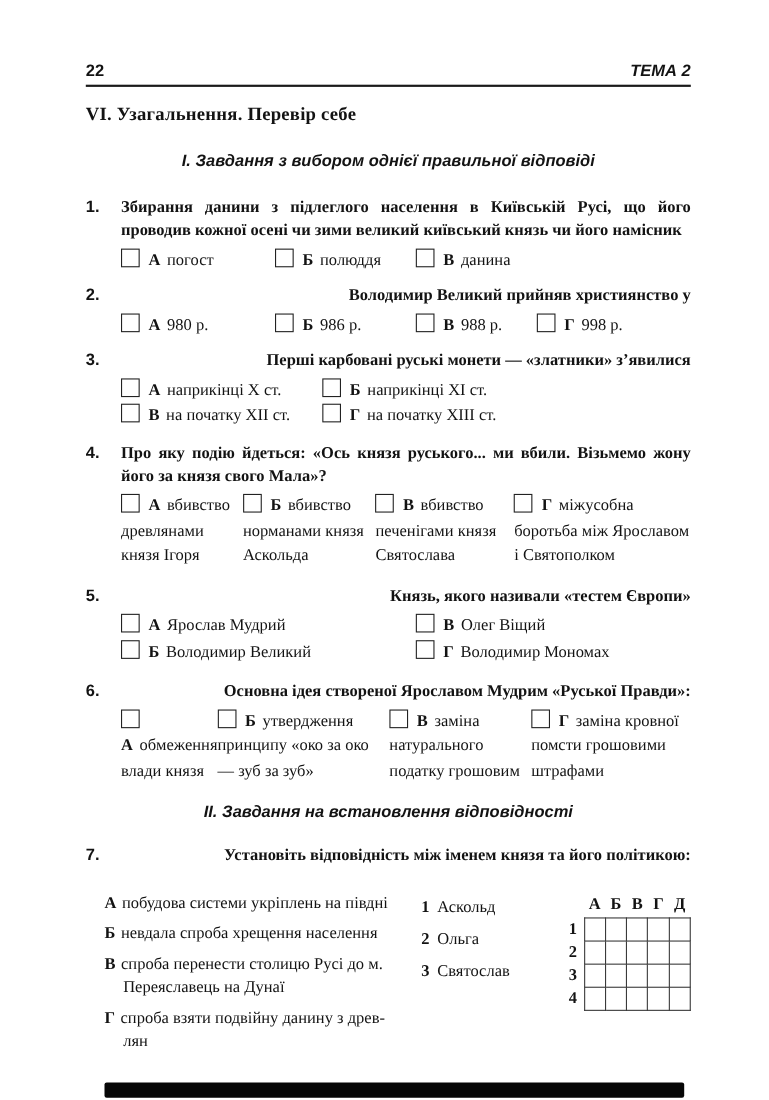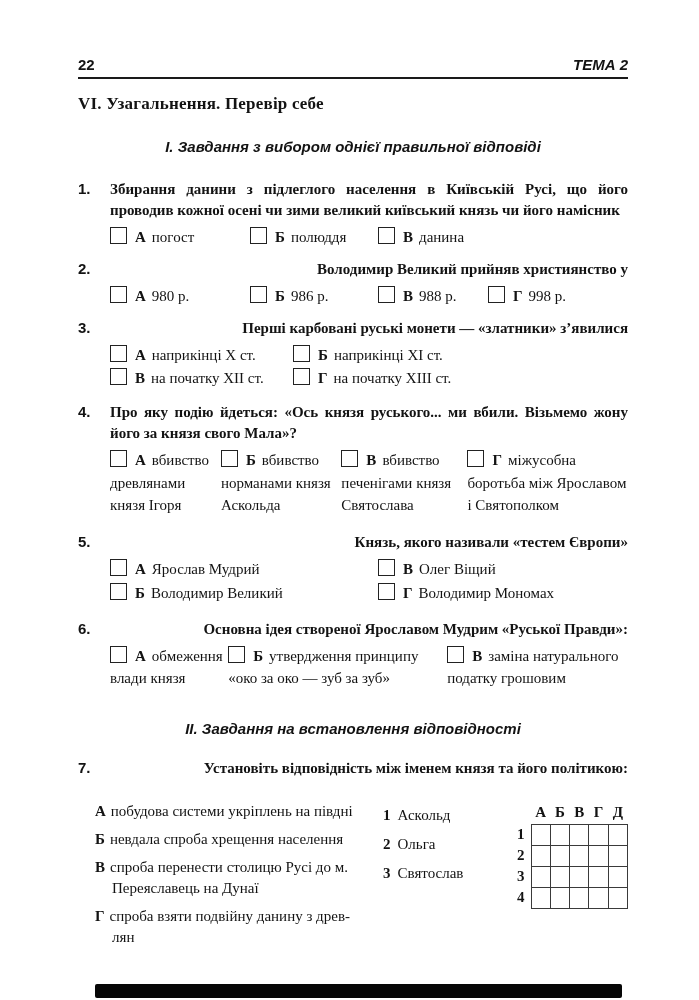--- a/index.html
+++ b/index.html
@@ -19,21 +19,21 @@
   .pgtopic{font-family:"Liberation Sans",sans-serif;font-weight:bold;font-style:italic;font-size:15px;}
 
   .doc-title{
     margin-top:15px;font-weight:bold;font-size:17px;letter-spacing:.2px;
   }
   .sec-head{
     font-family:"Liberation Sans",sans-serif;font-weight:bold;font-style:italic;
     font-size:15px;text-align:center;
   }
   .sec-head.first{margin-top:24px;}
-  .sec-head.second{margin-top:30px;}
+  .sec-head.second{margin-top:18px;}
 
   
   .q{display:flex;}
   .q .qnum{
     width:32px;flex:0 0 32px;font-family:"Liberation Sans",sans-serif;
     font-weight:bold;font-size:15px;padding-top:1px;
   }
   .q .qbody{flex:1;min-width:0;}
   .qtext{font-weight:bold;text-align:justify;line-height:21px;}
   .qtext.nojust{text-align:right;}
@@ -167,20 +167,21 @@
     </div>
 
     <div class="q" id="q6">
       <div class="qnum">6.</div>
       <div class="qbody">
         <div class="qtext nojust">Основна ідея створеної Ярославом Мудрим «Руської Правди»:</div>
         <div class="opts opt-stack">
           <span class="opt"><span class="cb"></span><span class="olet">А</span><span>обмеження влади князя</span></span>
           <span class="opt"><span class="cb"></span><span class="olet">Б</span><span>утвердження принципу «око за око — зуб за зуб»</span></span>
           <span class="opt"><span class="cb"></span><span class="olet">В</span><span>заміна натурального податку грошовим</span></span>
+          <span class="opt"><span class="cb"></span><span class="olet">Г</span><span>заміна кровної помсти грошовими штрафами</span></span>
         </div>
       </div>
     </div>
 
     <div class="sec-head second">ІІ. Завдання на встановлення відповідності</div>
 
     <div class="q" id="q7">
       <div class="qnum">7.</div>
       <div class="qbody">
         <div class="qtext nojust">Установіть відповідність між іменем князя та його політикою:</div>

